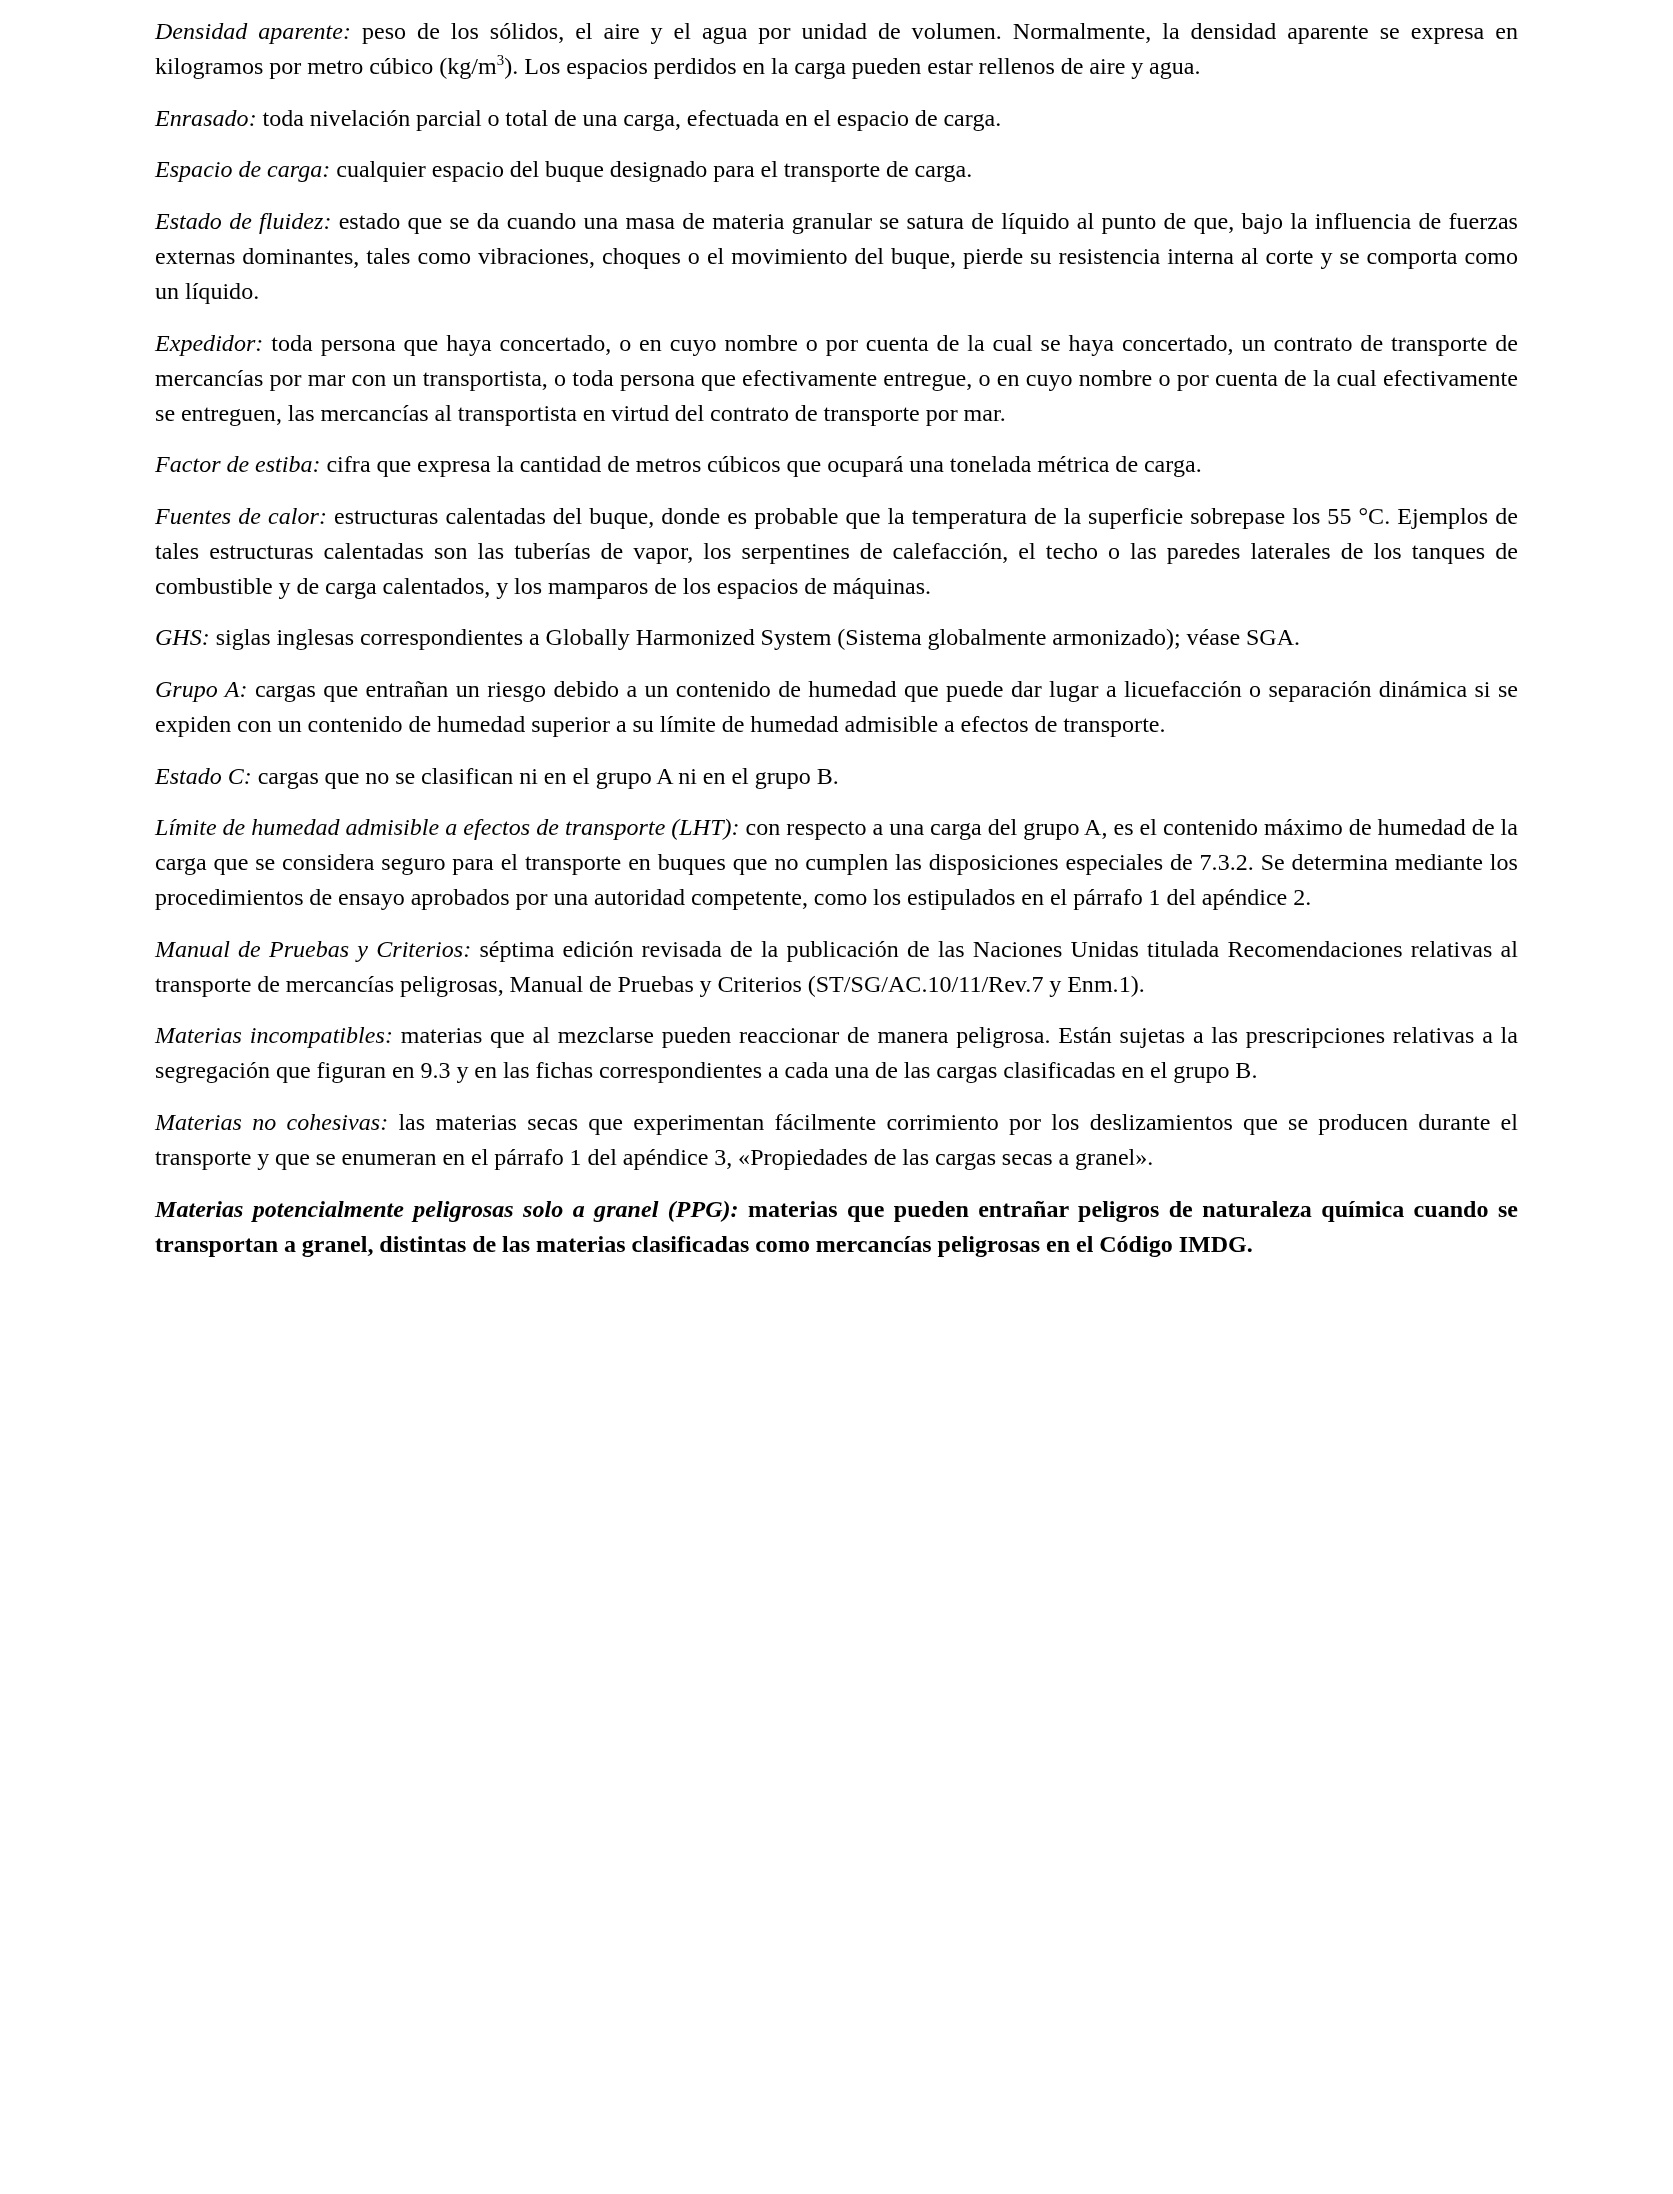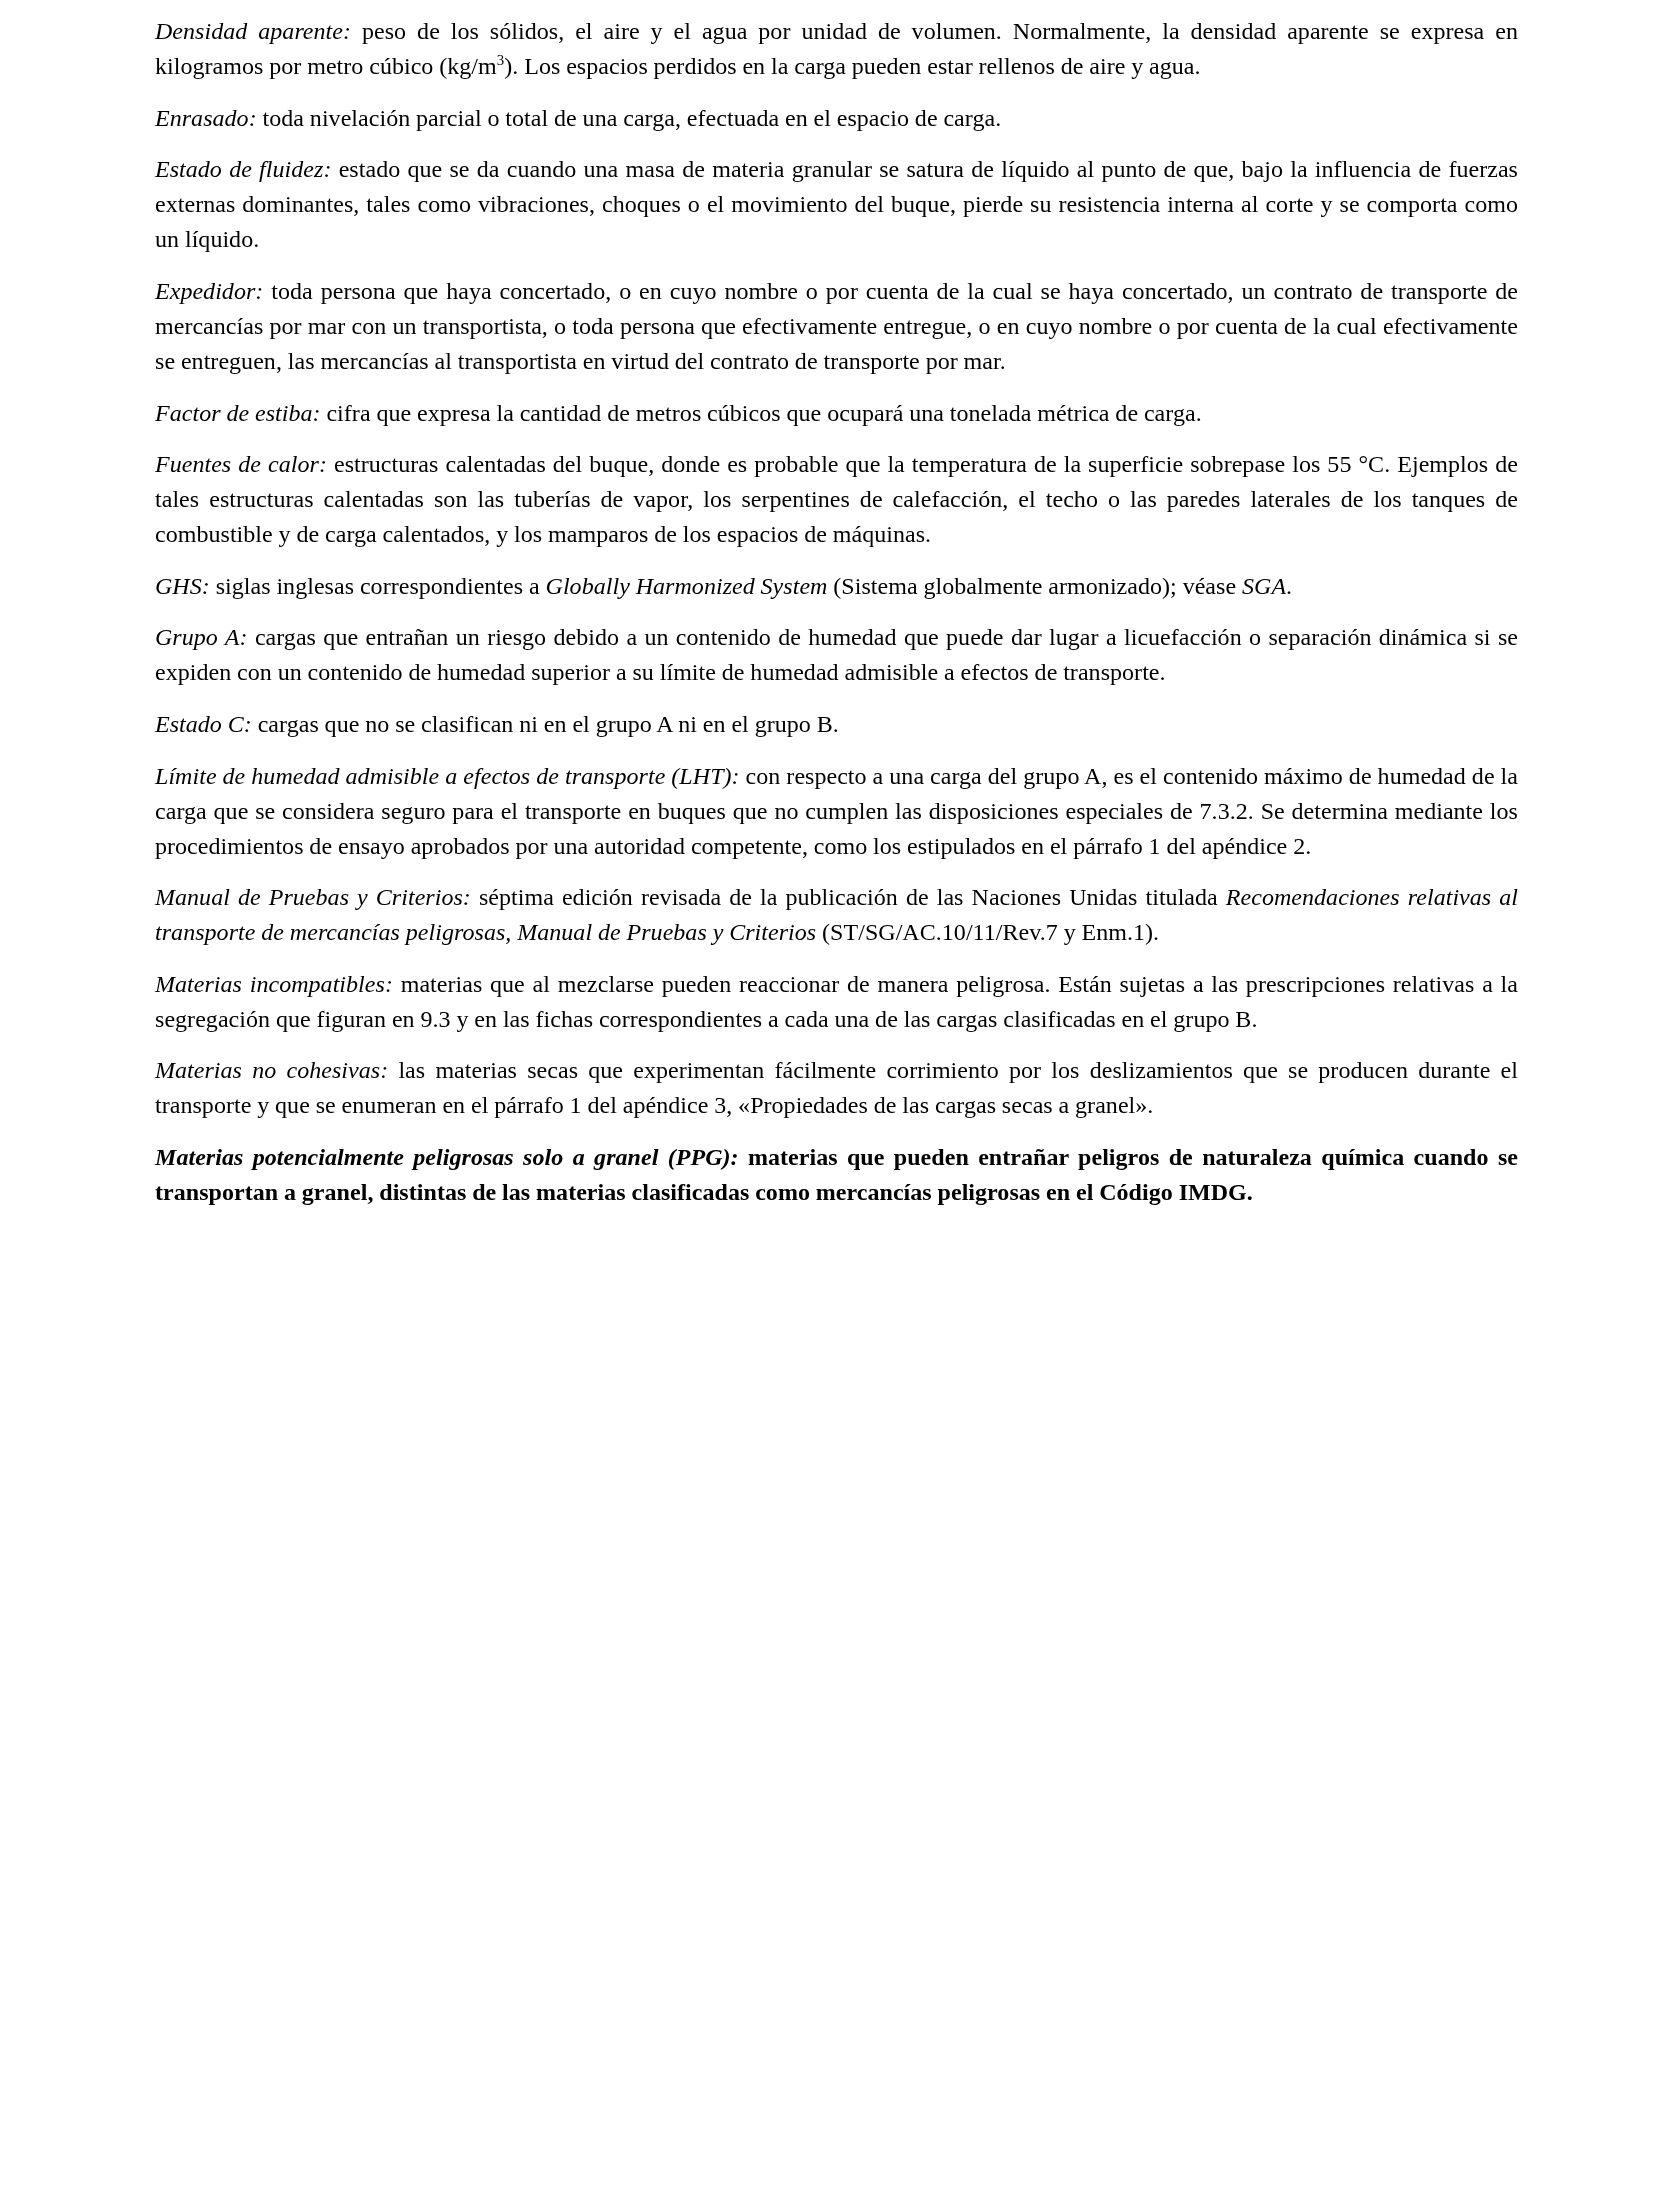--- a/index.html
+++ b/index.html
@@ -33,38 +33,38 @@
     margin: 0 0 16.6px 0;
     hyphens: manual;
     word-spacing: -0.2px;
     letter-spacing: 0.04px;
   }
   .entry:last-child { margin-bottom: 0; font-weight: bold; }
   .term {
     font-style: italic;
   }
   .it {
-    font-style: italic;
   }
   sup {
     font-size: 0.62em;
     vertical-align: super;
     line-height: 0;
   }
 </style>
 </head>
 <body>
 
 <div id="page">
   <div class="glossary">
 
     <p class="entry"><span class="term">Densidad aparente:</span><span> peso de los sólidos, el aire y el agua por unidad de volumen. Normalmente, la densidad aparente se expresa en kilogramos por metro cúbico (kg/m</span><sup>3</sup><span>). Los espacios perdidos en la carga pueden estar rellenos de aire y agua.</span></p>
 
     <p class="entry"><span class="term">Enrasado:</span><span> toda nivelación parcial o total de una carga, efectuada en el espacio de carga.</span></p>
 
+    <p class="entry"><span class="term">Espacio de carga:</span><span> cualquier espacio del buque designado para el transporte de carga.</span></p>
 
     <p class="entry"><span class="term">Estado de fluidez:</span><span> estado que se da cuando una masa de materia granular se satura de líquido al punto de que, bajo la influencia de fuerzas externas dominantes, tales como vibraciones, choques o el movimiento del buque, pierde su resistencia interna al corte y se comporta como un líquido.</span></p>
 
     <p class="entry"><span class="term">Expedidor:</span><span> toda persona que haya concertado, o en cuyo nombre o por cuenta de la cual se haya concertado, un contrato de transporte de mercancías por mar con un transportista, o toda persona que efectivamente entregue, o en cuyo nombre o por cuenta de la cual efectivamente se entreguen, las mercancías al transportista en virtud del contrato de transporte por mar.</span></p>
 
     <p class="entry"><span class="term">Factor de estiba:</span><span> cifra que expresa la cantidad de metros cúbicos que ocupará una tonelada métrica de carga.</span></p>
 
     <p class="entry"><span class="term">Fuentes de calor:</span><span> estructuras calentadas del buque, donde es probable que la temperatura de la superficie sobrepase los 55 °C. Ejemplos de tales estructuras calentadas son las tuberías de vapor, los serpentines de calefacción, el techo o las paredes laterales de los tanques de combustible y de carga calentados, y los mamparos de los espacios de máquinas.</span></p>
 
     <p class="entry"><span class="term">GHS:</span><span> siglas inglesas correspondientes a </span><span class="it">Globally Harmonized System</span><span> (Sistema globalmente armo­nizado); véase </span><span class="it">SGA</span><span>.</span></p>

